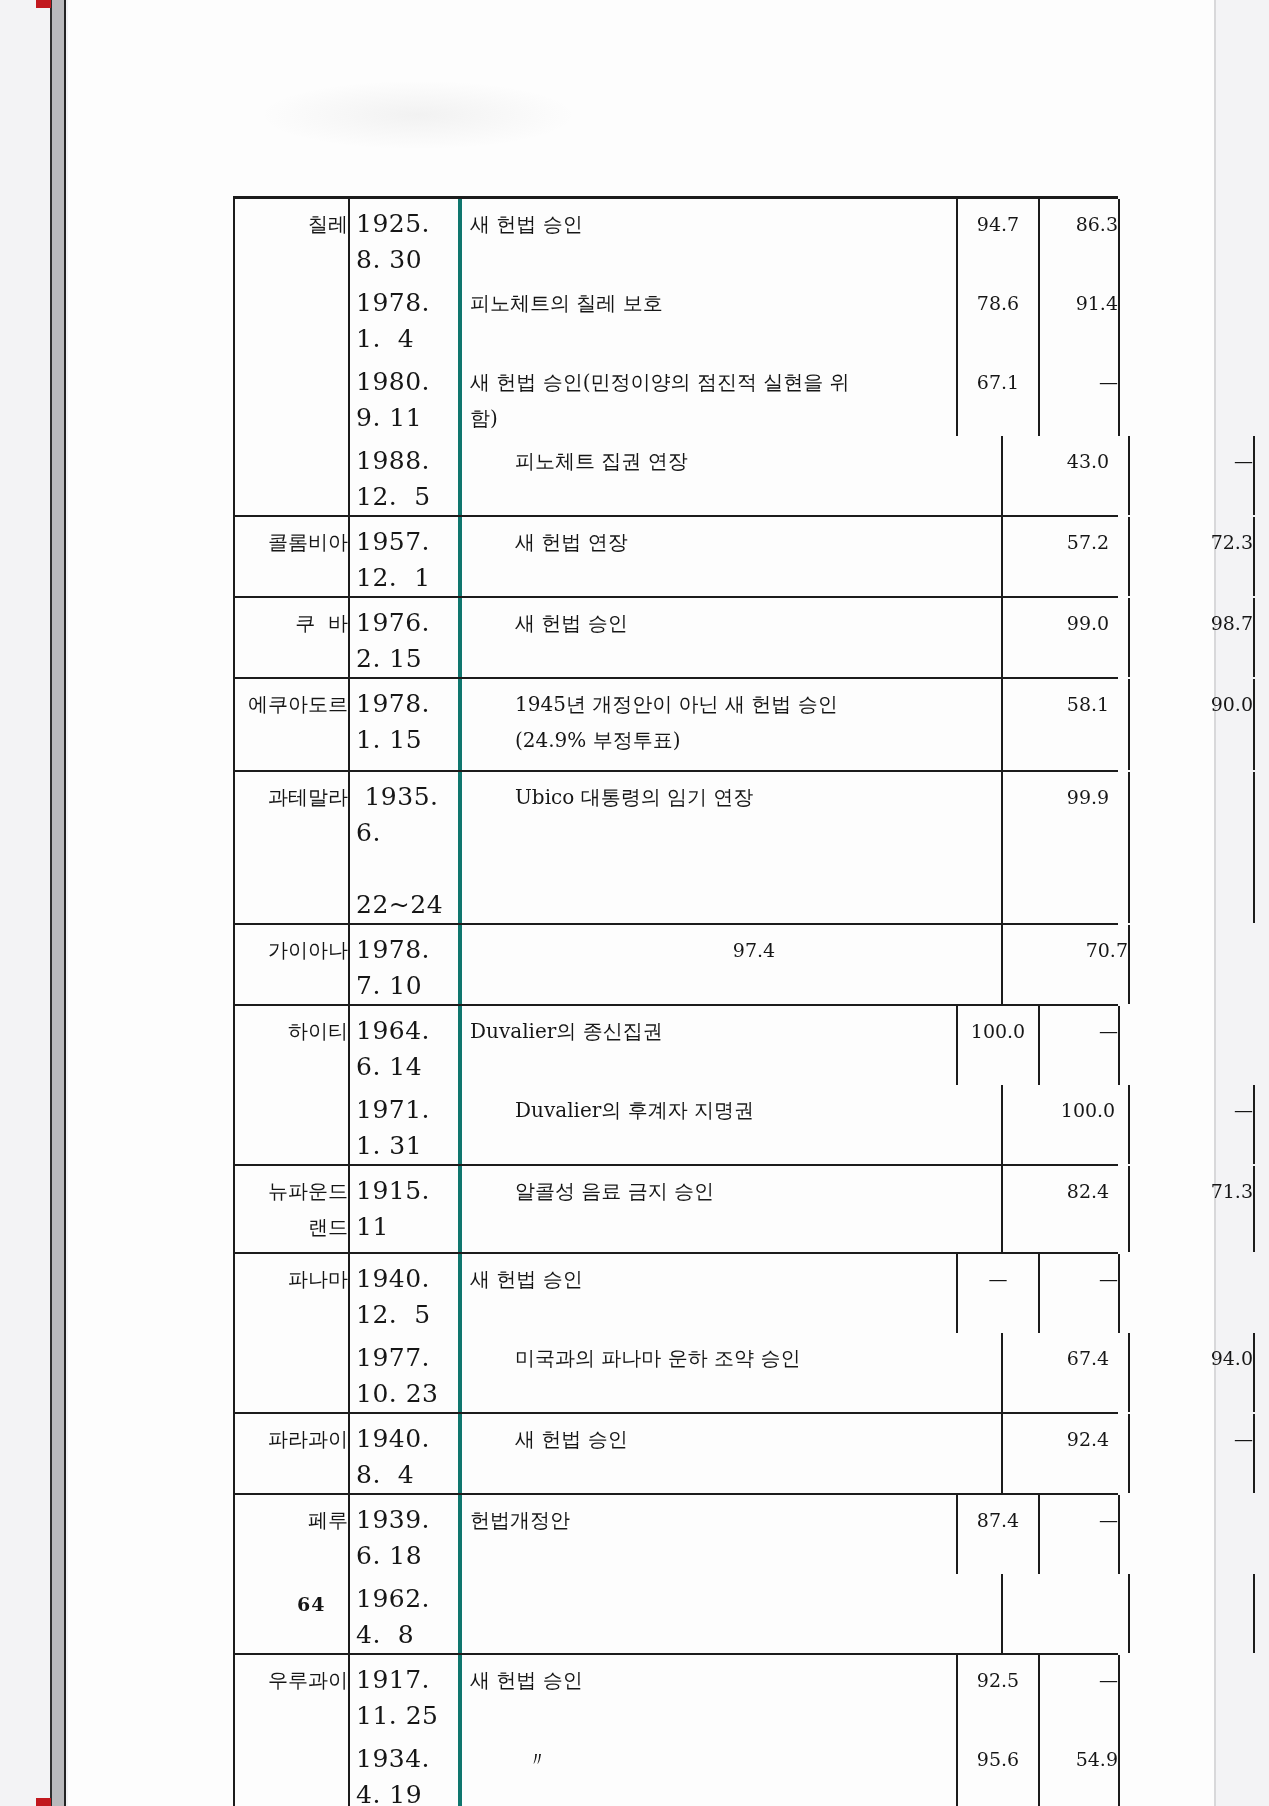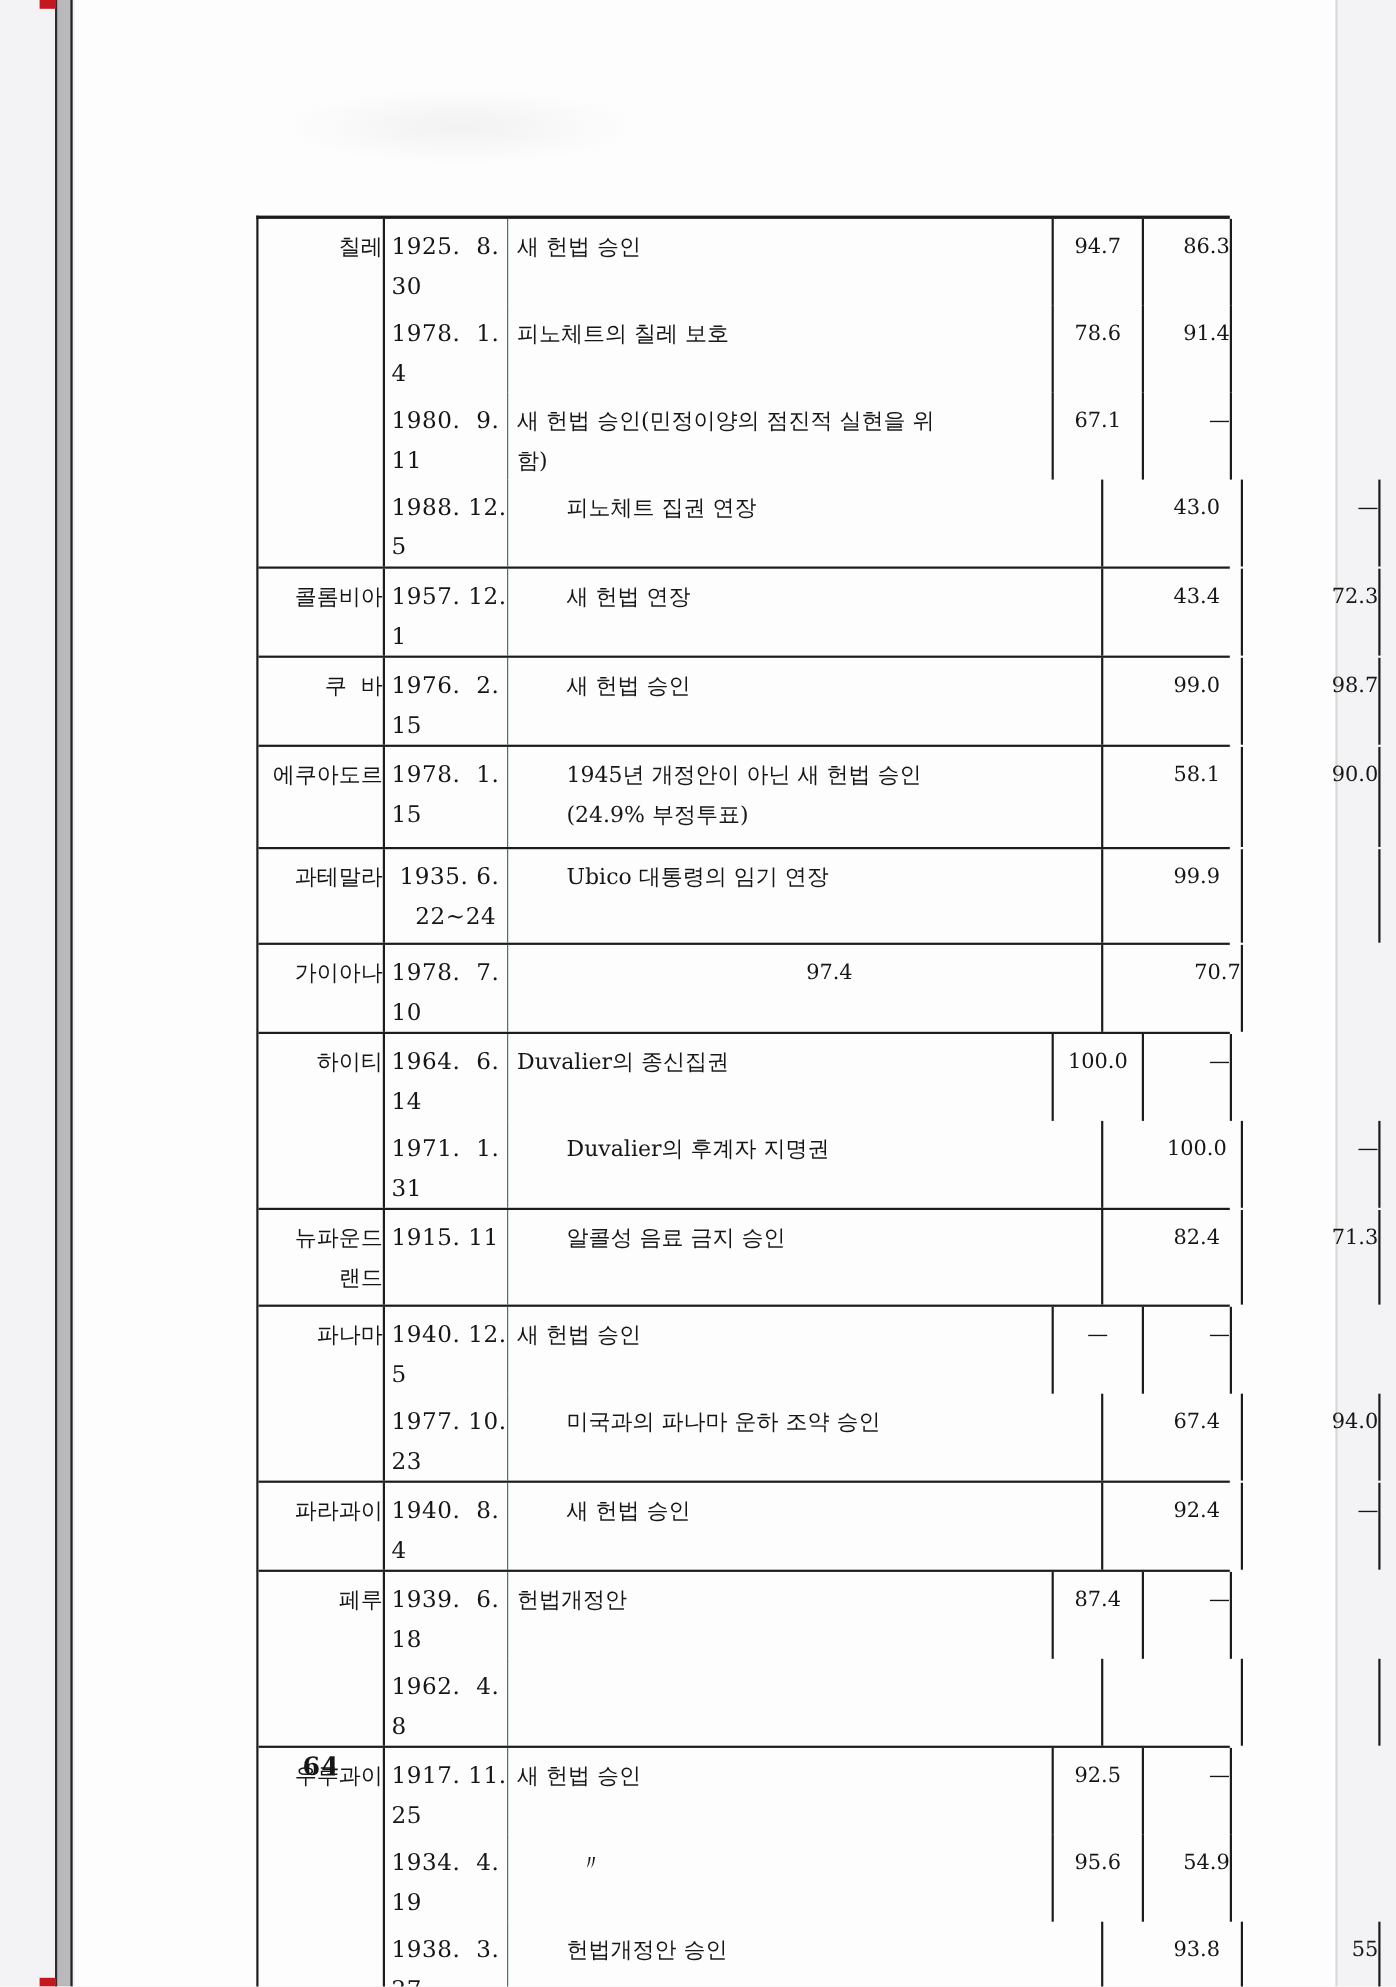--- a/index.html
+++ b/index.html
@@ -51,37 +51,37 @@
     white-space:pre-wrap;
   }
   .entries{flex:1;display:flex;flex-direction:column;}
   .entry{
     display:grid;grid-template-columns:112px 496px 82px 80px;
     min-height:38px;
   }
   .entry:last-child{flex:1;gap:45px;}
   .cell{padding-top:7px;line-height:36px;box-sizing:border-box;}
   .date{
-    padding-left:6px;border-right:1px solid #0f766e;
-    white-space:pre-wrap;font-size:21px;letter-spacing:0.5px;
+    padding-left:6px;border-right:4px solid #0f766e;
+    white-space:pre-wrap;font-size:25px;letter-spacing:0.5px;
   }
   .event{padding-left:8px;border-right:2px solid #1c1c1c;white-space:pre-wrap;}
   .v1,.v2{text-align:center;font-size:19px;}
   .v1{border-right:2px solid #1c1c1c;}
   .v2{border-right:2px solid #1c1c1c;text-align:right;}
   
   .g0{min-height:185px}.g1{min-height:56px}.g2{min-height:55px}
   .g3{min-height:93px}.g4{min-height:87px}.g5{min-height:56px}
   .g6{min-height:92px}.g7{min-height:88px}.g8{min-height:92px}
   .g9{min-height:56px}.g10{min-height:89px}.g11{min-height:401px}
   .g11 .entry{min-height:48px;}
 
   .page-number{
-    position:absolute;left:275px;top:1593px;
-    font-size:23px;font-weight:bold;letter-spacing:1px;
+    position:absolute;left:297px;top:1593px;
+    font-size:19px;font-weight:bold;letter-spacing:1px;
   }
 </style>
 </head>
 <body>
 
 <div class="binding-strip"></div>
 <div class="red-mark top"></div>
 <div class="red-mark bottom"></div>
 
 <div class="page">
@@ -120,21 +120,21 @@
       </div>
     </div>
   </div>
 
   <div class="group g1">
     <div class="country">콜롬비아</div>
     <div class="entries">
       <div class="entry">
         <div class="cell date">1957. 12.  1</div>
         <div class="cell event">새 헌법 연장</div>
-        <div class="cell v1">43.4</div>
+        <div class="cell v1">57.2</div>
         <div class="cell v2">72.3</div>
       </div>
     </div>
   </div>
 
   <div class="group g2">
     <div class="country">쿠  바</div>
     <div class="entries">
       <div class="entry">
         <div class="cell date">1976.  2. 15</div>

